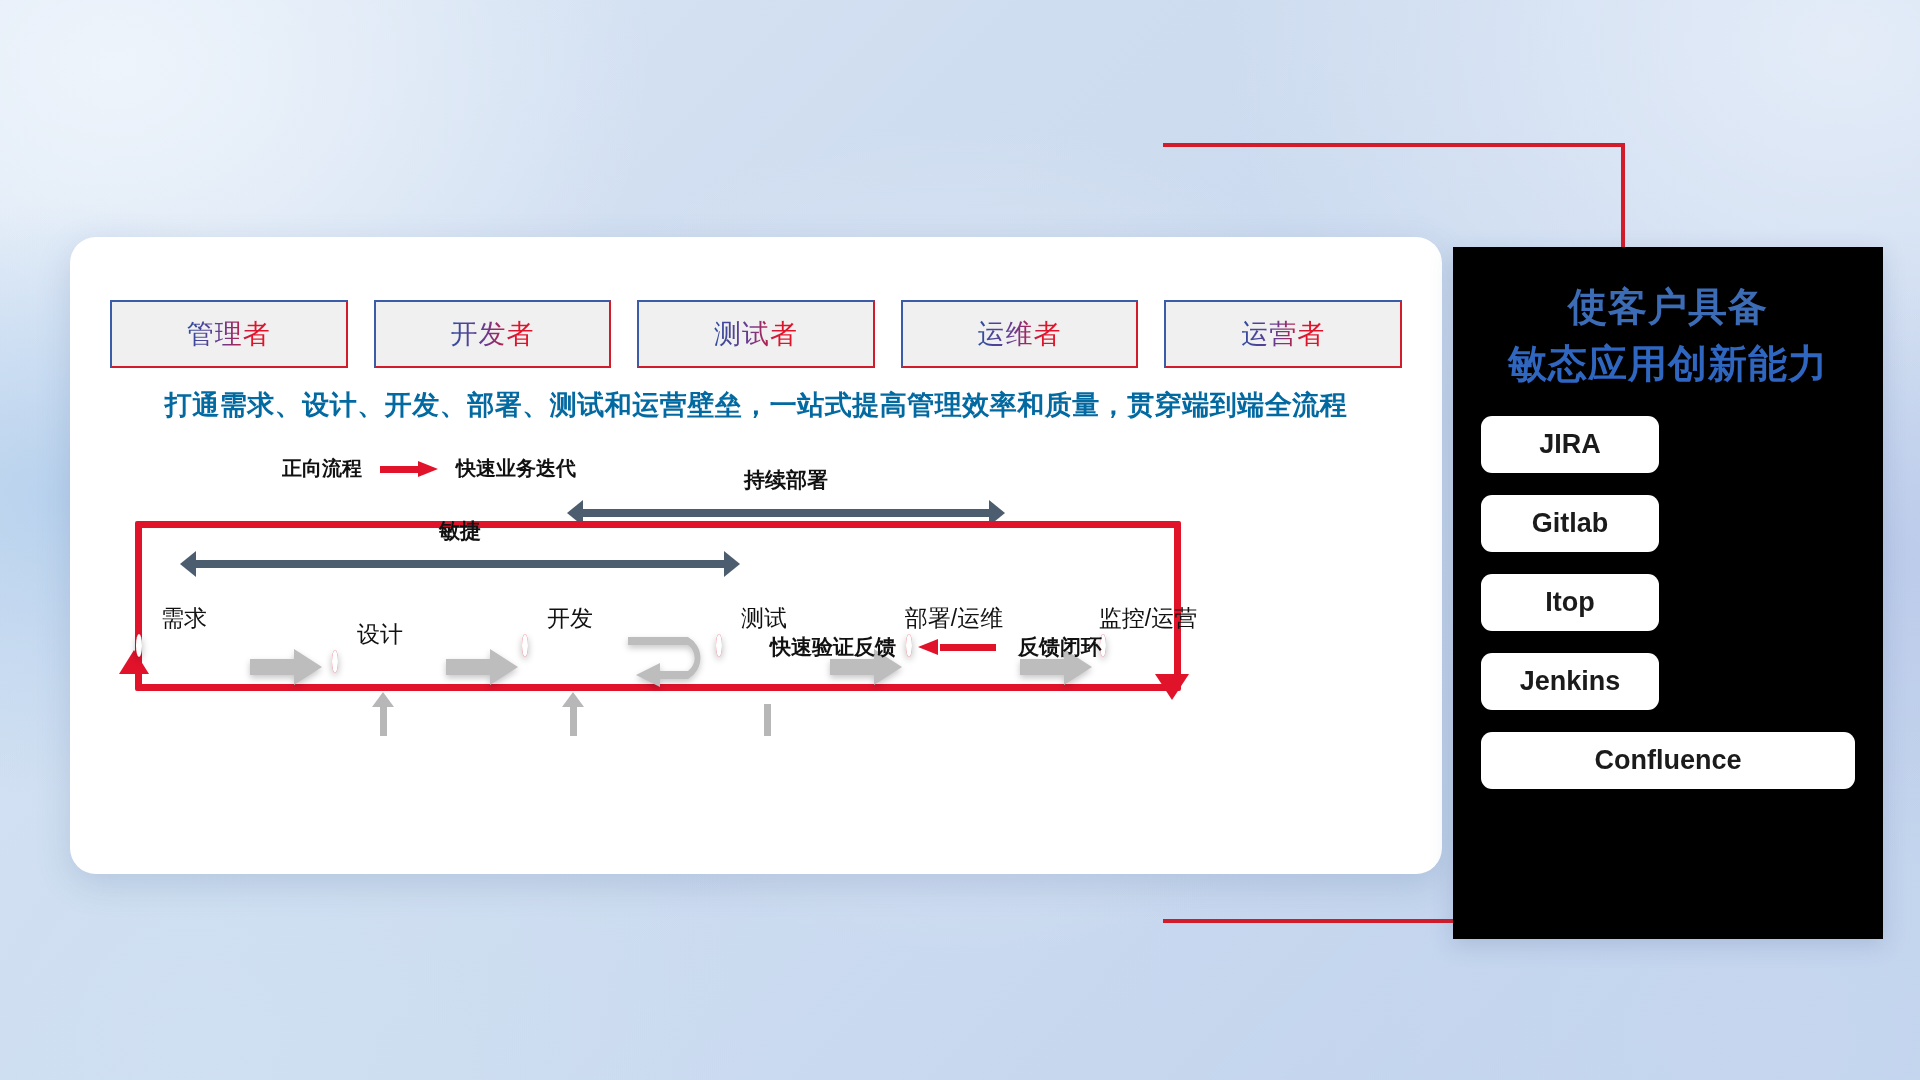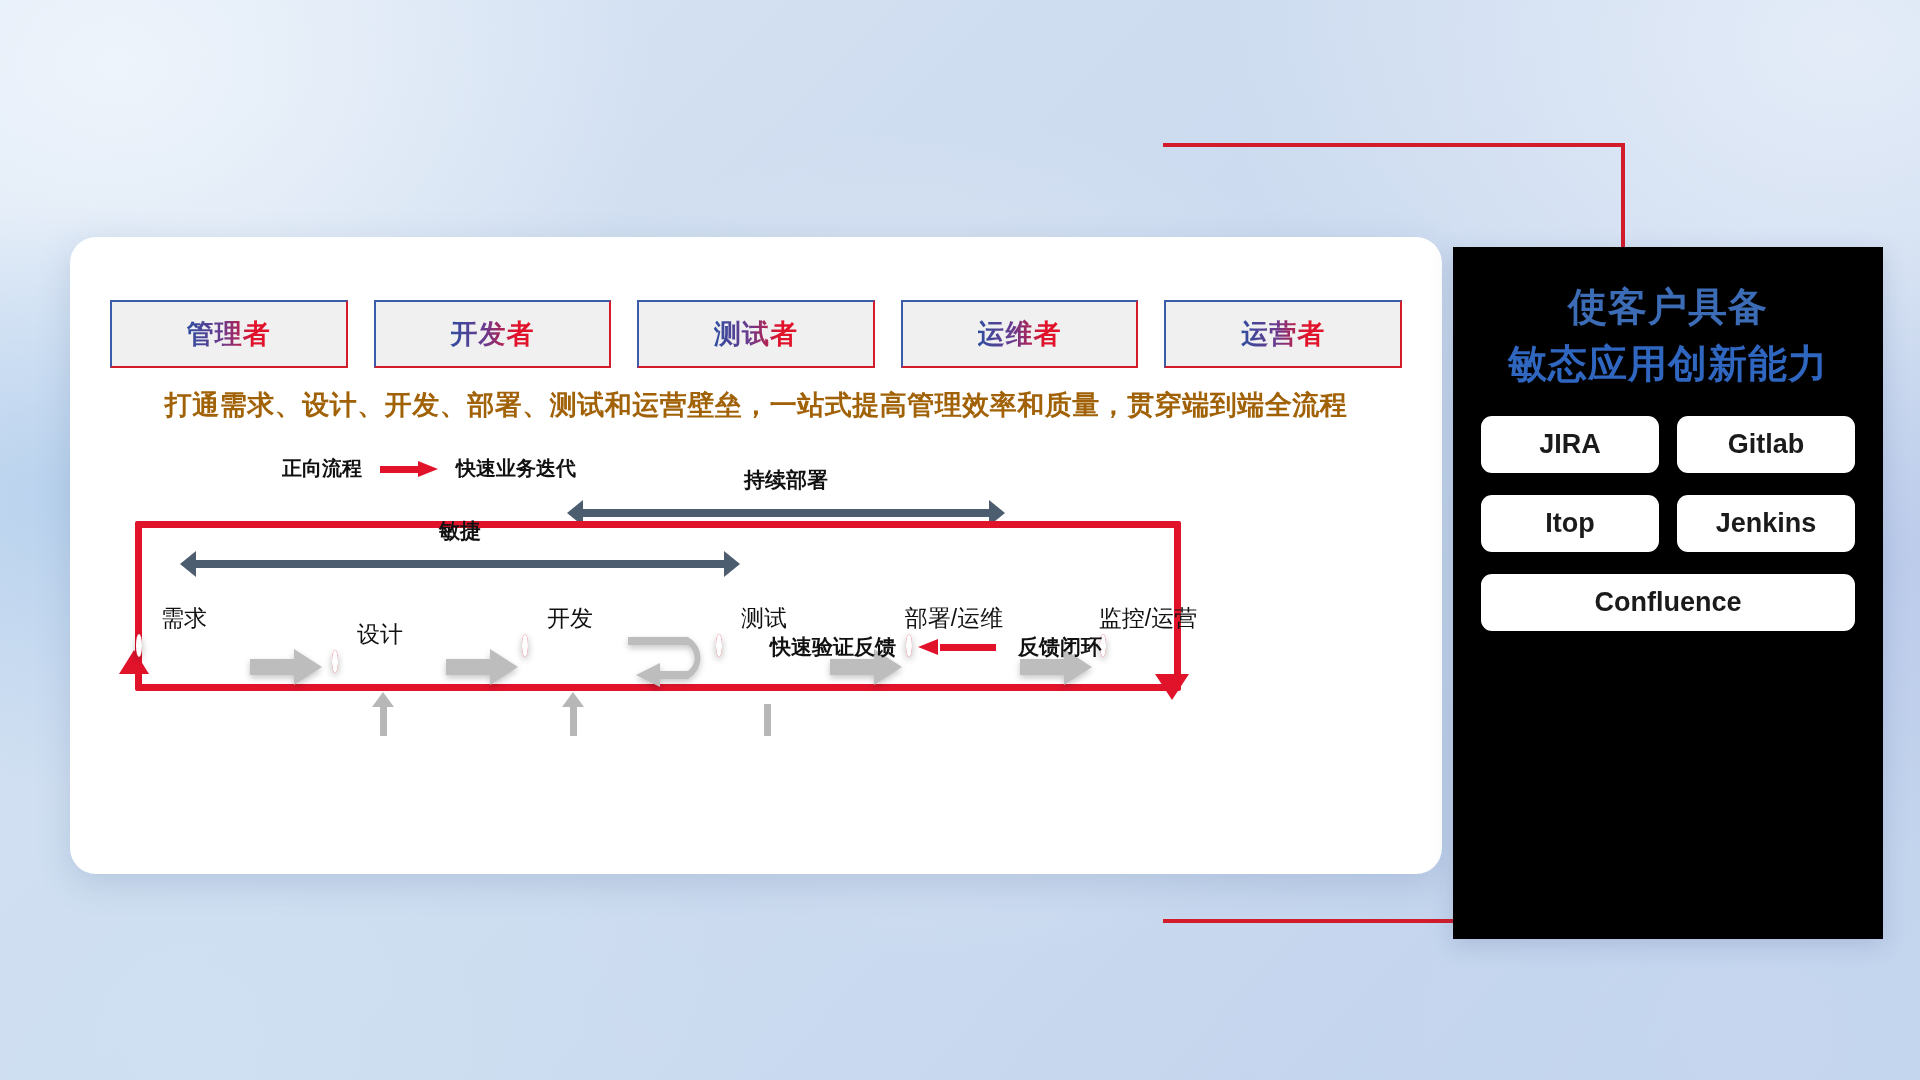--- a/index.html
+++ b/index.html
@@ -47,29 +47,29 @@
     display:flex;gap:26px;
   }
   .role{
     flex:1;position:relative;background:#f0f0f0;
     display:flex;align-items:center;justify-content:center;
     box-sizing:border-box;
     border-top:2px solid #3b5ca8;border-left:2px solid #3b5ca8;
     border-right:2px solid #D21B2B;border-bottom:2px solid #D21B2B;
   }
   .role span{
-    font-size:27px;font-weight:700;letter-spacing:1px;
+    font-size:27px;font-weight:400;letter-spacing:1px;
     background:linear-gradient(90deg,#2f4da0 0%,#6b3a8e 42%,#E1132B 78%);
     -webkit-background-clip:text;background-clip:text;color:transparent;
   }
 
   
   #desc{
     position:absolute;left:40px;top:150px;width:1292px;
-    text-align:center;font-size:27px;font-weight:bold;color:#a16207;
+    text-align:center;font-size:27px;font-weight:bold;color:#0369a1;
     letter-spacing:.5px;white-space:nowrap;
   }
 
   
   #legend-fwd{
     position:absolute;left:212px;top:218px;
     display:flex;align-items:center;gap:18px;
     font-size:20px;font-weight:bold;color:#111;white-space:nowrap;
   }
   .red-arrow-r{
@@ -155,21 +155,21 @@
     background:#000000;box-shadow:0 6px 22px rgba(60,90,140,.20);
     z-index:4;
   }
   #panel h1{
     margin:0;padding:32px 10px 0;text-align:center;
     font-size:39px;font-weight:bold;color:#3b6cb5;line-height:1.45;
     letter-spacing:1px;
   }
   #panel h1 .l2{color:#2f66c0;display:block;}
   #tools{
-    margin:24px 28px 8px;display:flex;flex-wrap:wrap;gap:22px 18px;
+    margin:24px 28px 8px;display:flex;flex-wrap:wrap;gap:22px 18px;flex-direction:column;
   }
   .tool{
     background:#fff;border-radius:11px;height:57px;
     display:flex;align-items:center;justify-content:center;
     font-size:27px;font-weight:bold;color:#1b1b1b;
     box-shadow:0 4px 7px rgba(0,0,0,.20);
   }
   .tool.half{width:calc(50% - 9px);}
   .tool.full{width:100%;}
 </style>

